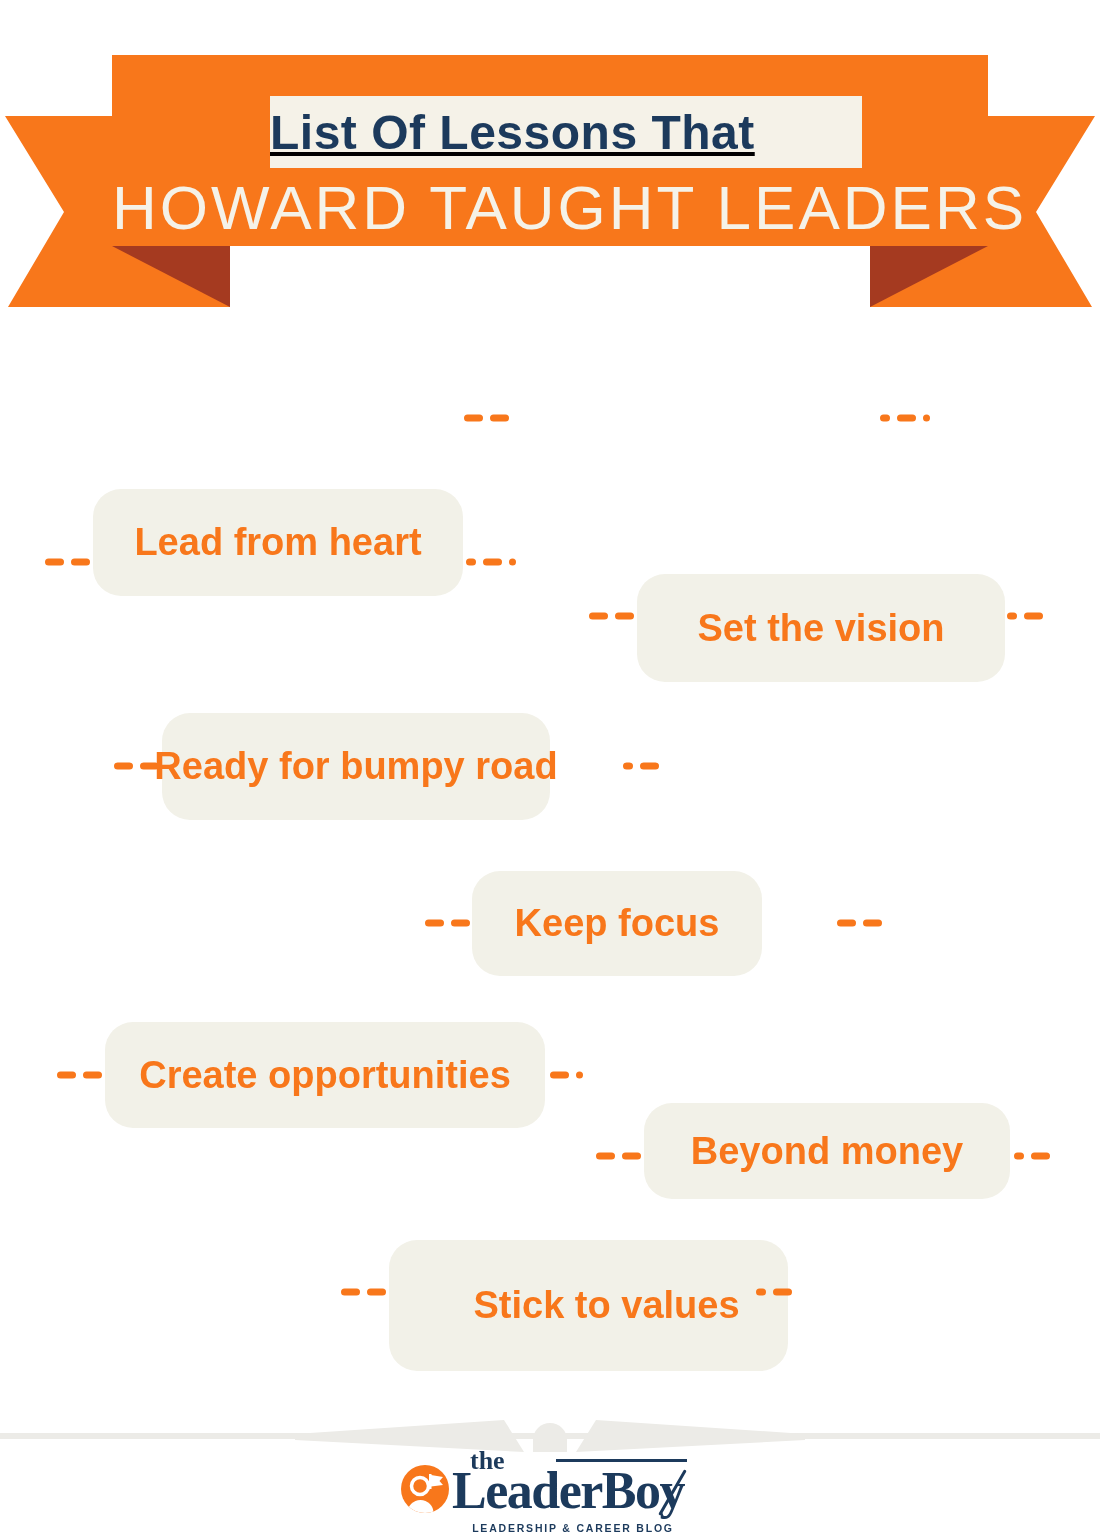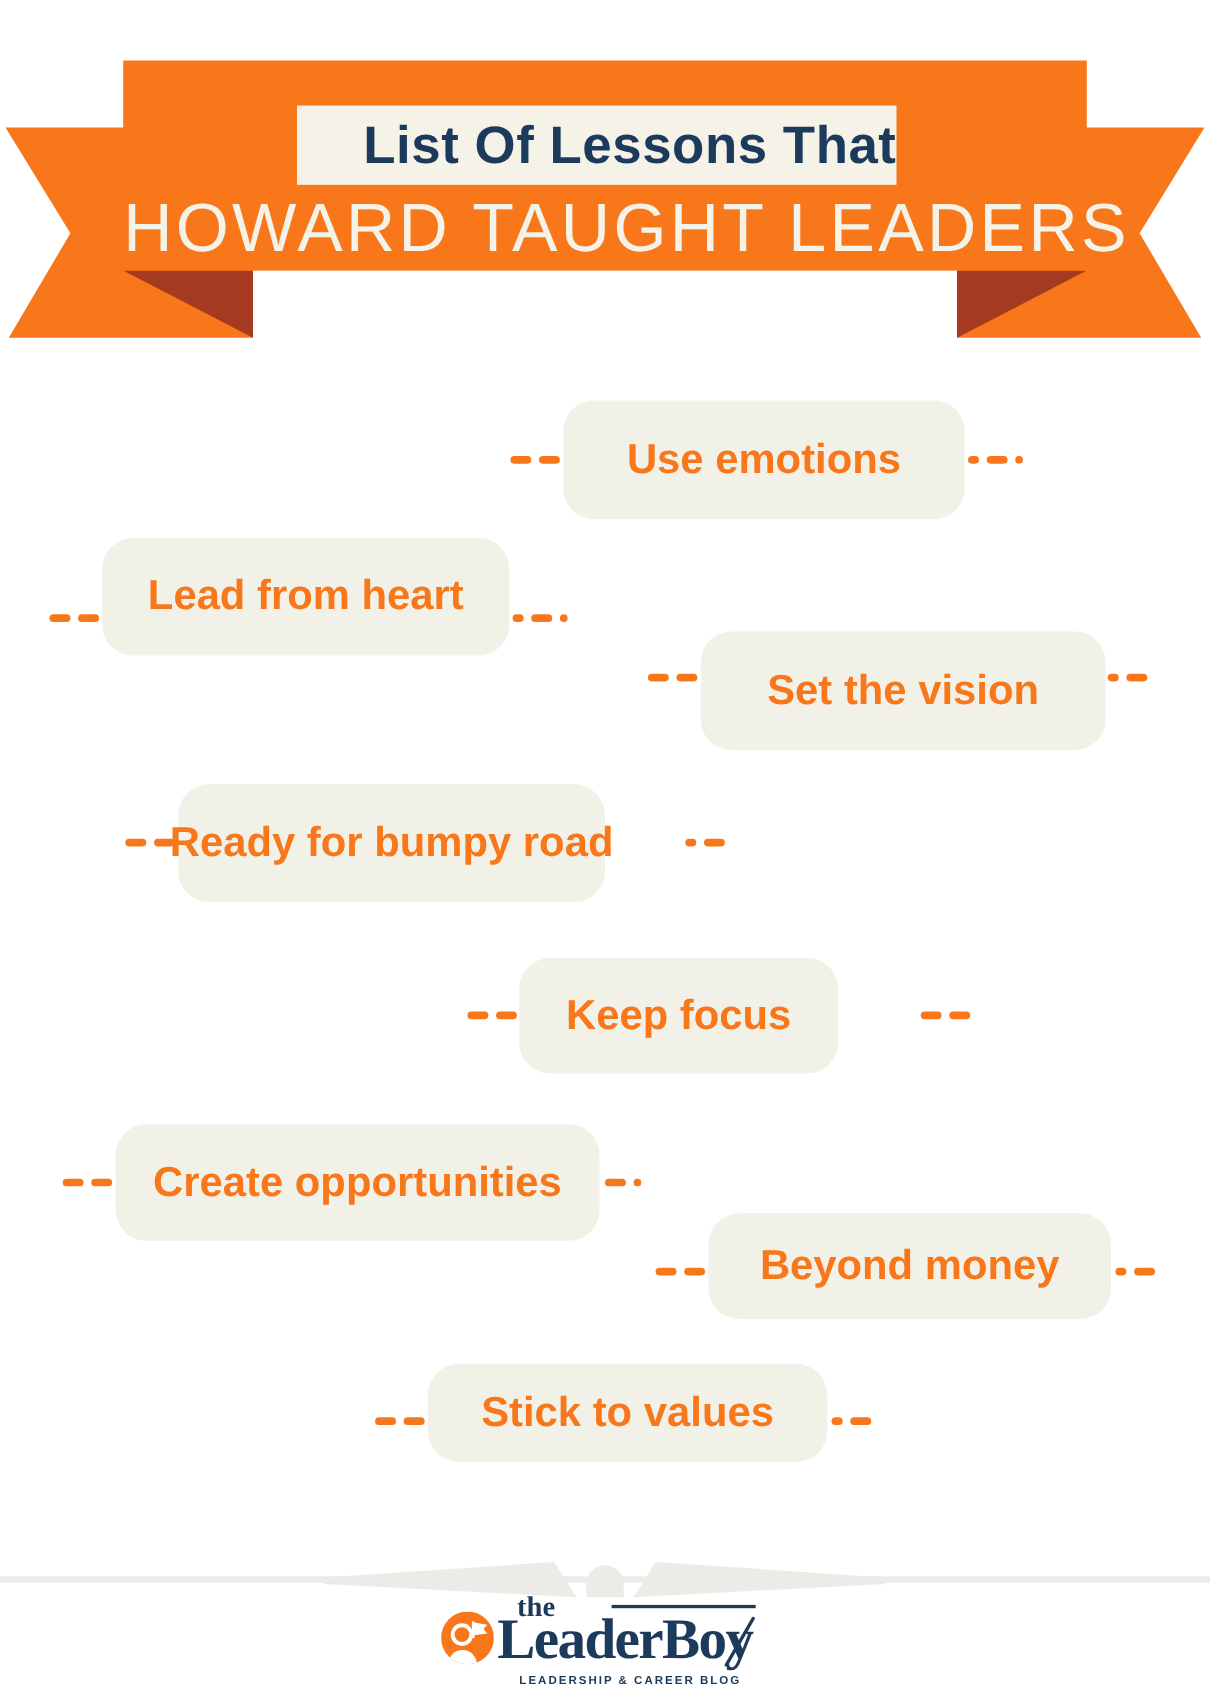--- a/index.html
+++ b/index.html
@@ -4,22 +4,22 @@
 <style>
   html,body{margin:0;padding:0;background:#ffffff;}
   .canvas{
     position:relative;width:1100px;height:1535px;margin:0 auto;
     background:#ffffff;overflow:hidden;
     font-family:"Liberation Sans",sans-serif;
   }
   
   .ribbon-svg{position:absolute;left:0;top:0;width:1100px;height:320px;}
   .kicker-box{
-    position:absolute;left:270px;top:96px;width:545px;height:72px;
-    background:var(--cream);display:flex;align-items:center;justify-content:flex-end;
+    position:absolute;left:270px;top:96px;width:592px;height:72px;
+    background:var(--cream);display:flex;align-items:center;justify-content:flex-start;text-decoration:underline;
   }
   .kicker-text{
     color:var(--navy);font-size:48px;font-weight:700;letter-spacing:.5px;white-space:nowrap;
   }
   .banner-title{
     position:absolute;left:112px;top:172px;width:876px;height:72px;line-height:72px;
     text-align:center;color:var(--cream);font-size:62px;font-weight:400;
     letter-spacing:3px;white-space:nowrap;
   }
   
@@ -72,21 +72,20 @@
   </svg>
   <div class="kicker-box">
     <span class="kicker-text">List Of Lessons That</span>
   </div>
   <div class="banner-title">HOWARD TAUGHT LEADERS</div>
 
   <div class="dashes" style="right:591px;top:418px;">
     <span class="dash"></span>
     <span class="dash"></span>
   </div>
-  <div class="pill" style="left:512px;top:364px;width:365px;height:108px;">Use emotions</div>
   <div class="dashes" style="left:880px;top:418px;">
     <span class="dash-sm"></span>
     <span class="dash"></span>
     <span class="dot"></span>
   </div>
 
   <div class="dashes" style="right:1010px;top:562px;">
     <span class="dash"></span>
     <span class="dash"></span>
   </div>
@@ -144,21 +143,21 @@
   <div class="pill" style="left:644px;top:1103px;width:366px;height:96px;">Beyond money</div>
   <div class="dashes" style="left:1014px;top:1156px;">
     <span class="dash-sm"></span>
     <span class="dash"></span>
   </div>
 
   <div class="dashes" style="right:714px;top:1292px;">
     <span class="dash"></span>
     <span class="dash"></span>
   </div>
-  <div class="pill" style="left:389px;top:1240px;width:363px;height:89px;">Stick to values</div>
+  <div class="pill" style="left:389px;top:1240px;width:363px;height:131px;padding-left:36px;">Stick to values</div>
   <div class="dashes" style="left:756px;top:1292px;">
     <span class="dash-sm"></span>
     <span class="dash"></span>
   </div>
 
   <svg class="divider-svg" viewBox="0 0 1100 60" aria-hidden="true">
     <rect x="0" y="25" width="1100" height="6" style="fill:var(--divider-gray)"></rect>
     <polygon points="295,26 504,12 524,44 295,32" style="fill:var(--divider-gray)"></polygon>
     <polygon points="805,26 596,12 576,44 805,32" style="fill:var(--divider-gray)"></polygon>
     <path d="M533,44 v-12 a17,17 0 0 1 34,0 v12 z" style="fill:var(--divider-gray)"></path>

